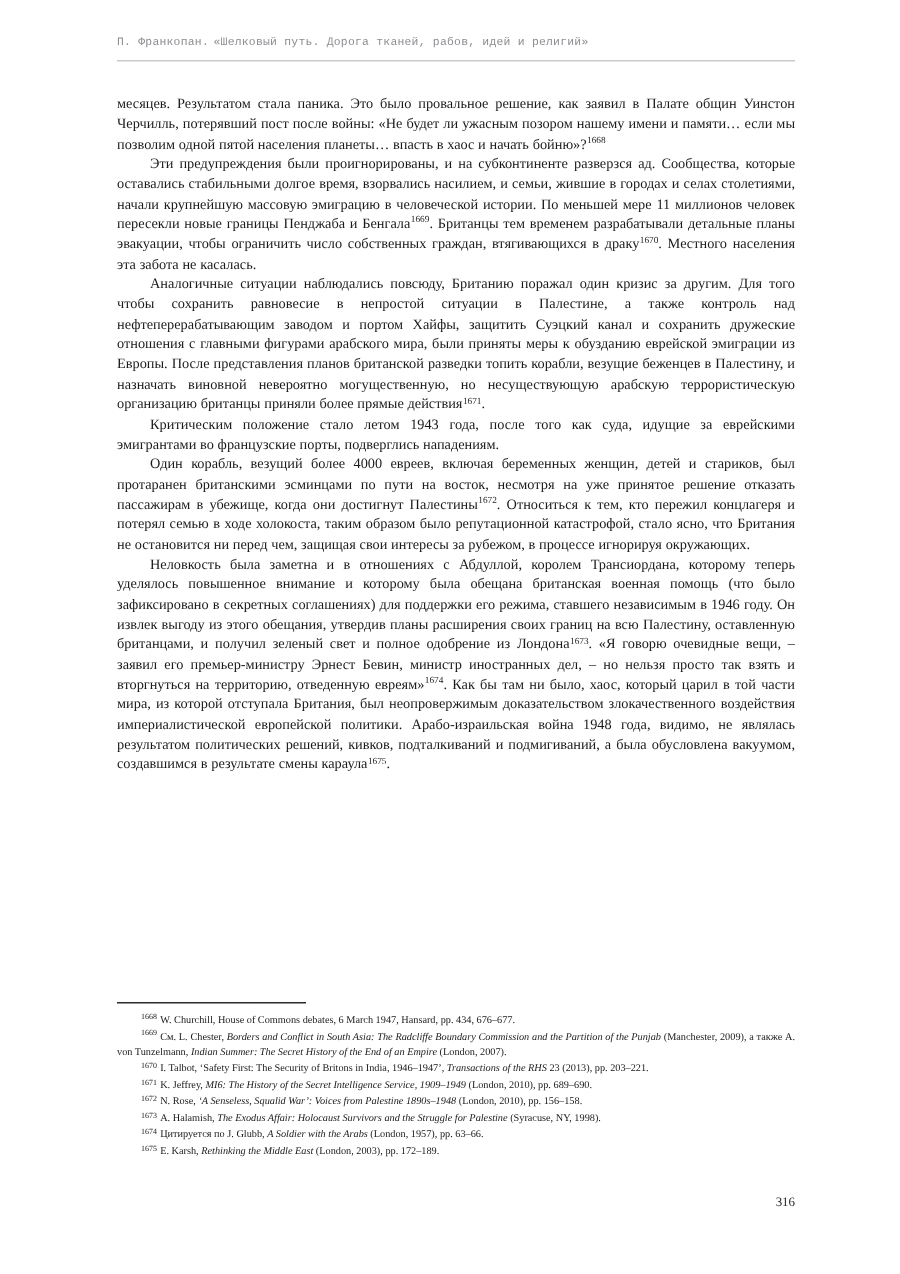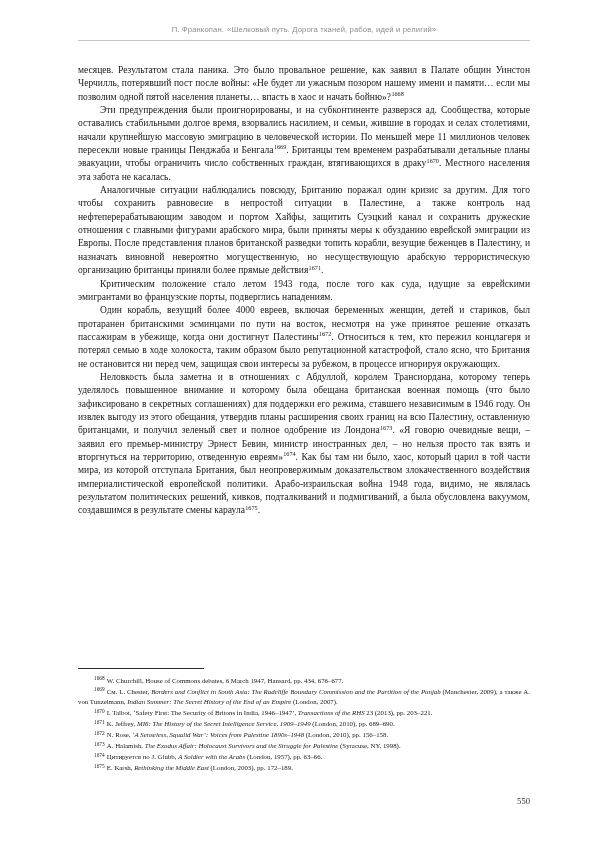--- a/index.html
+++ b/index.html
@@ -19,26 +19,25 @@
     overflow: hidden;
     box-sizing: border-box;
   }
 
   
   .running-head {
     position: absolute;
     top: 25px;
     left: 78px;
     width: 452px;
-    font-family: Liberation Sans, sans-serif;
+    font-family: Liberation Mono, monospace;
     font-size: 7.6px;
     letter-spacing: 0.16px;
     color: #8d8d92;
     white-space: nowrap;
-    text-align: center;
   }
   .running-head .hd-author { margin-right: 3px; }
   .head-rule {
     position: absolute;
     top: 40px;
     left: 78px;
     width: 452px;
     height: 1px;
     background: #c9c9cd;
   }
@@ -145,15 +144,15 @@
       <p class="fnote"><sup class="fnum">1668</sup><span>W. Churchill, House of Commons debates, 6 March 1947, Hansard, pp. 434, 676–677.</span></p>
       <p class="fnote"><sup class="fnum">1669</sup><span>См. L. Chester, </span><i>Borders and Conflict in South Asia: The Radcliffe Boundary Commission and the Partition of the Punjab</i><span> (Manchester, 2009), а также A. von Tunzelmann, </span><i>Indian Summer: The Secret History of the End of an Empire</i><span> (London, 2007).</span></p>
       <p class="fnote"><sup class="fnum">1670</sup><span>I. Talbot, ‘Safety First: The Security of Britons in India, 1946–1947’, </span><i>Transactions of the RHS</i><span> 23 (2013), pp. 203–221.</span></p>
       <p class="fnote"><sup class="fnum">1671</sup><span>K. Jeffrey, </span><i>MI6: The History of the Secret Intelligence Service, 1909–1949</i><span> (London, 2010), pp. 689–690.</span></p>
       <p class="fnote"><sup class="fnum">1672</sup><span>N. Rose, </span><i>‘A Senseless, Squalid War’: Voices from Palestine 1890s–1948</i><span> (London, 2010), pp. 156–158.</span></p>
       <p class="fnote"><sup class="fnum">1673</sup><span>A. Halamish, </span><i>The Exodus Affair: Holocaust Survivors and the Struggle for Palestine</i><span> (Syracuse, NY, 1998).</span></p>
       <p class="fnote"><sup class="fnum">1674</sup><span>Цитируется по J. Glubb, </span><i>A Soldier with the Arabs</i><span> (London, 1957), pp. 63–66.</span></p>
       <p class="fnote"><sup class="fnum">1675</sup><span>E. Karsh, </span><i>Rethinking the Middle East</i><span> (London, 2003), pp. 172–189.</span></p>
     </div>
 
-  <div class="folio">550</div>
+  <div class="folio">316</div>
 
 </div>
 
 </body></html>

